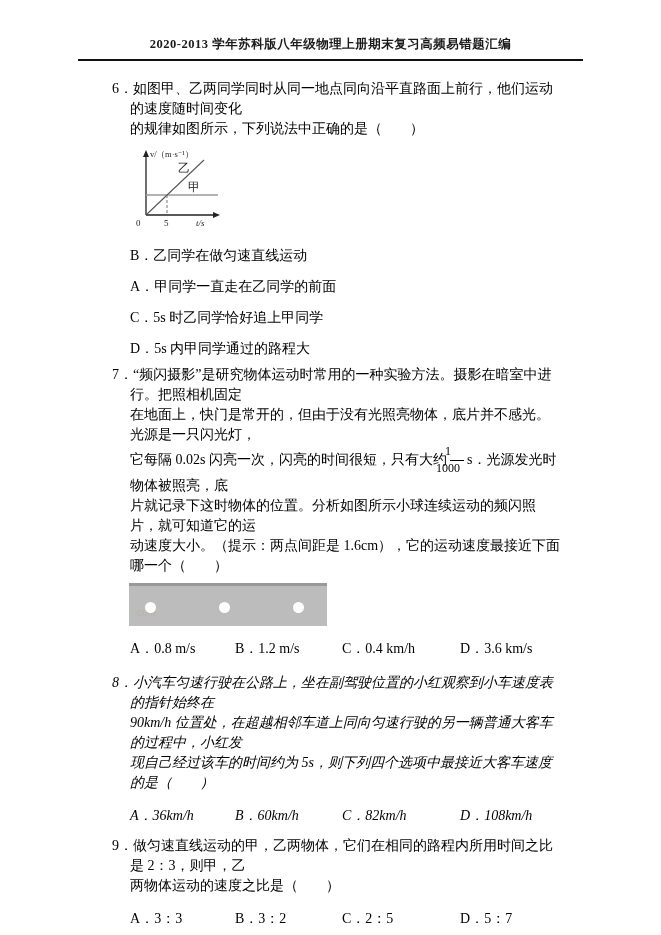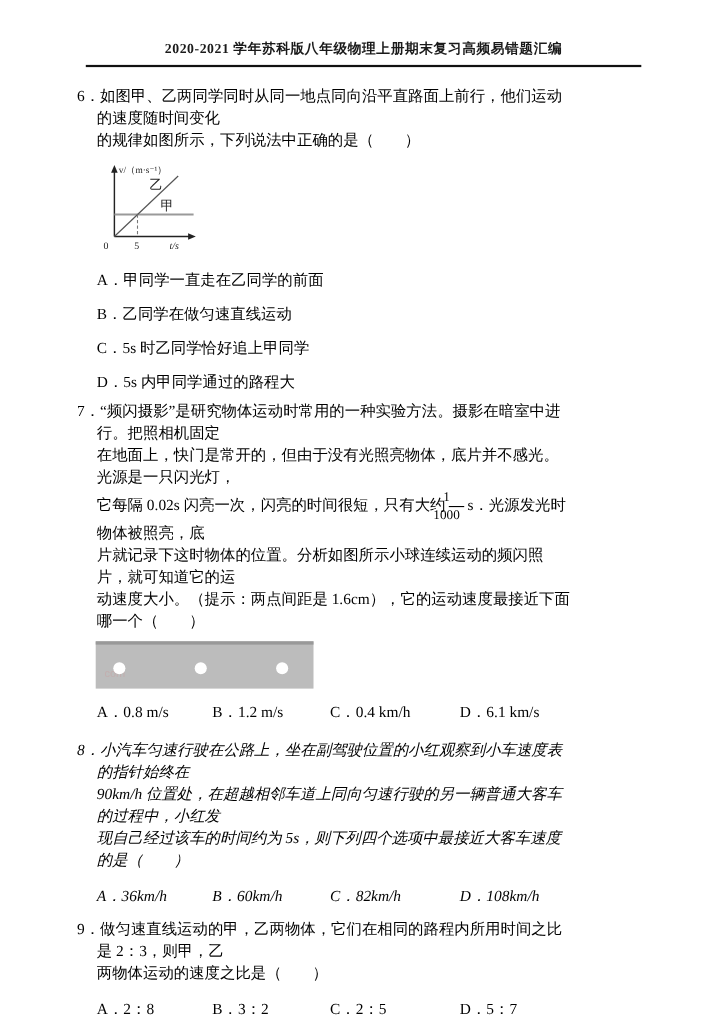--- a/index.html
+++ b/index.html
@@ -7,21 +7,21 @@
   .page {
     position:relative;
     width:661px; height:935px;
     background:#ffffff;
     font-family:"Liberation Serif","DejaVu Serif",serif;
     color:#000;
     overflow:hidden;
   }
   .doc-header { padding-top:36px; text-align:center; font-size:12.5px; font-weight:bold; color:#1a1a1a; letter-spacing:0.5px; }
   .header-rule { margin:6px 0 0 78px; width:505px; border-top:2px solid #111; }
-  .content { margin-left:70px; width:450px; font-size:14px; line-height:20px; }
+  .content { margin-left:112px; width:450px; font-size:14px; line-height:20px; }
   .q { padding-left:18px; text-indent:-18px; }
   .qtext, .qpart { white-space:pre-wrap; }
   .sec7 { margin-top:6px; }
   .sec8 { margin-top:14px;font-style:italic; }
   .sec9 { margin-top:10px; }
   
   .opt-stack { margin-left:18px; margin-top:10px; }
   .opt-stack .opt { margin-top:11px; }
   
   .opts-row { display:grid; grid-template-columns:105px 107px 118px 1fr; margin-left:18px; margin-top:13px; }
@@ -36,21 +36,21 @@
   .strobe { position:relative; margin:7px 0 0 17px; width:198px; height:43px; background:#bcbcbc; border-top:3px solid #999; }
   .dot { position:absolute; top:16px; width:11px; height:11px; border-radius:50%; background:#ffffff; }
   .dot1 { left:16px; } .dot2 { left:90px; } .dot3 { left:164px; }
   .watermark { position:absolute; left:8px; bottom:3px; font-size:10px; color:rgba(205,150,150,0.35); font-family:"Liberation Sans",sans-serif; }
 </style>
 </head>
 <body>
 
 <div class="page">
 
-  <div class="doc-header">2020-2021 学年苏科版八年级物理上册期末复习高频易错题汇编</div>
+  <div class="doc-header">2020-2013 学年苏科版八年级物理上册期末复习高频易错题汇编</div>
   <div class="header-rule"></div>
 
   <div class="content">
 
     <div class="sec6">
       <p class="q" style="margin-top:18px;"><span class="qnum">6．</span><span class="qtext">如图甲、乙两同学同时从同一地点同向沿平直路面上前行，他们运动的速度随时间变化
 的规律如图所示，下列说法中正确的是（　　）</span></p>
 
       <svg class="graph" width="110" height="88" viewBox="0 0 110 88">
 
@@ -67,22 +67,22 @@
 
         <text x="18" y="10" font-size="8.5" fill="#222">v/（m·s⁻¹）</text>
         <text x="4" y="79" font-size="9" fill="#222">0</text>
         <text x="32" y="79" font-size="9" fill="#222">5</text>
         <text x="64" y="79" font-size="9" font-style="italic" fill="#222">t/s</text>
         <text x="46" y="25" font-size="12" fill="#222">乙</text>
         <text x="56" y="44" font-size="12" fill="#222">甲</text>
       </svg>
 
       <div class="opt-stack">
+        <div class="opt"><span>B．</span><span>乙同学在做匀速直线运动</span></div>
         <div class="opt"><span>A．</span><span>甲同学一直走在乙同学的前面</span></div>
-        <div class="opt"><span>B．</span><span>乙同学在做匀速直线运动</span></div>
         <div class="opt"><span>C．</span><span>5s 时乙同学恰好追上甲同学</span></div>
         <div class="opt"><span>D．</span><span>5s 内甲同学通过的路程大</span></div>
       </div>
     </div>
 
     <div class="sec7">
       <p class="q"><span class="qnum">7．</span><span class="qpart">“频闪摄影”是研究物体运动时常用的一种实验方法。摄影在暗室中进行。把照相机固定
 在地面上，快门是常开的，但由于没有光照亮物体，底片并不感光。光源是一只闪光灯，
 它每隔 0.02s 闪亮一次，闪亮的时间很短，只有大约</span><span class="frac"><span class="num">1</span><span class="den">1000</span></span><span class="qpart">s．光源发光时物体被照亮，底
 片就记录下这时物体的位置。分析如图所示小球连续运动的频闪照片，就可知道它的运
@@ -92,41 +92,41 @@
         <span class="watermark">com</span>
         <div class="dot dot1"></div>
         <div class="dot dot2"></div>
         <div class="dot dot3"></div>
       </div>
 
       <div class="opts-row">
         <div><span>A．</span><span>0.8 m/s</span></div>
         <div><span>B．</span><span>1.2 m/s</span></div>
         <div><span>C．</span><span>0.4 km/h</span></div>
-        <div><span>D．</span><span>6.1 km/s</span></div>
+        <div><span>D．</span><span>3.6 km/s</span></div>
       </div>
     </div>
 
     <div class="sec8">
       <p class="q"><span class="qnum">8．</span><span class="qtext">小汽车匀速行驶在公路上，坐在副驾驶位置的小红观察到小车速度表的指针始终在
 90km/h 位置处，在超越相邻车道上同向匀速行驶的另一辆普通大客车的过程中，小红发
 现自己经过该车的时间约为 5s，则下列四个选项中最接近大客车速度的是（　　）</span></p>
       <div class="opts-row">
         <div><span>A．</span><span>36km/h</span></div>
         <div><span>B．</span><span>60km/h</span></div>
         <div><span>C．</span><span>82km/h</span></div>
         <div><span>D．</span><span>108km/h</span></div>
       </div>
     </div>
 
     <div class="sec9">
       <p class="q"><span class="qnum">9．</span><span class="qtext">做匀速直线运动的甲，乙两物体，它们在相同的路程内所用时间之比是 2：3，则甲，乙
 两物体运动的速度之比是（　　）</span></p>
       <div class="opts-row">
-        <div><span>A．</span><span>2：8</span></div>
+        <div><span>A．</span><span>3：3</span></div>
         <div><span>B．</span><span>3：2</span></div>
         <div><span>C．</span><span>2：5</span></div>
         <div><span>D．</span><span>5：7</span></div>
       </div>
     </div>
 
   </div>
 </div>
 
 </body></html>

